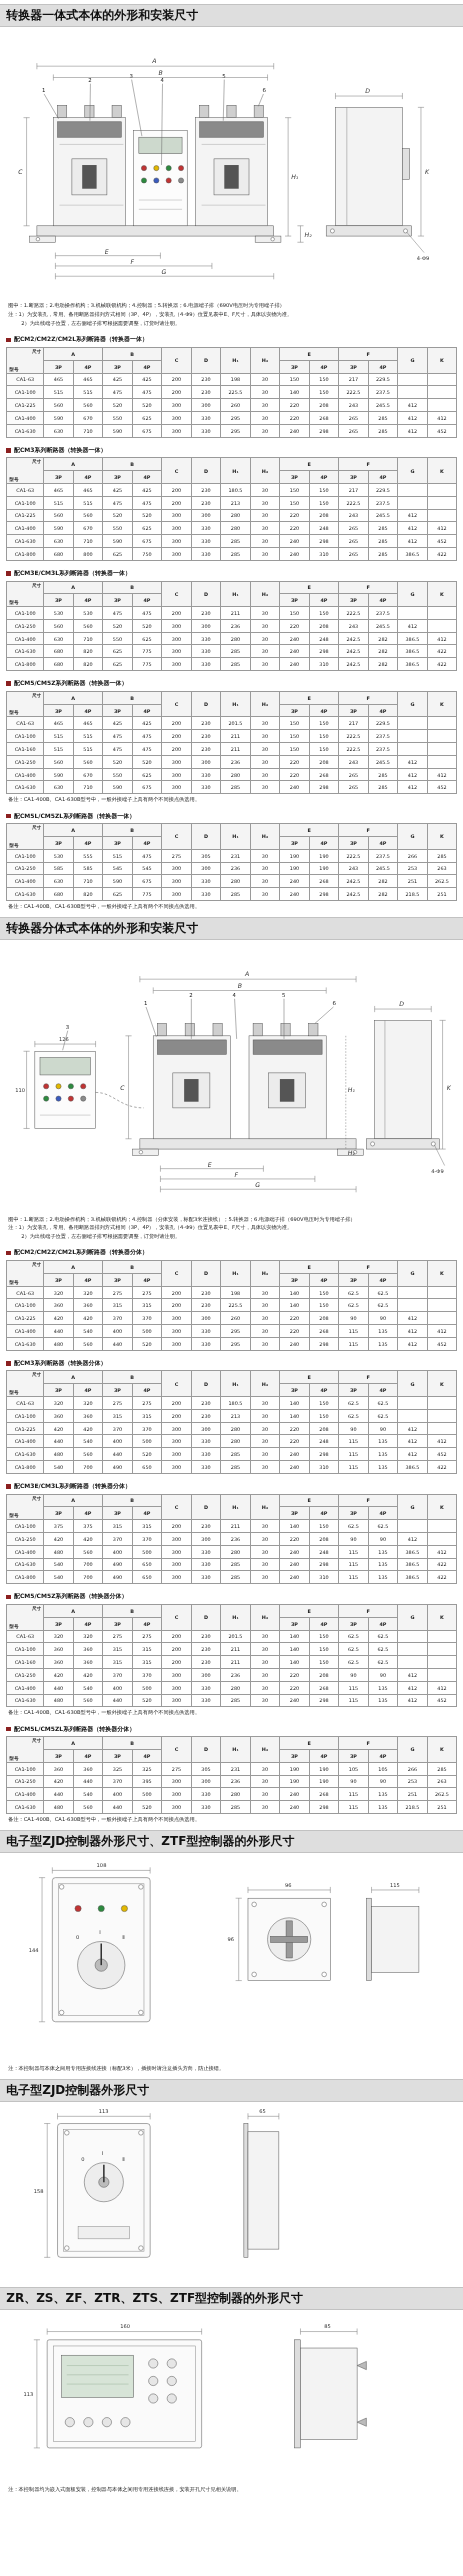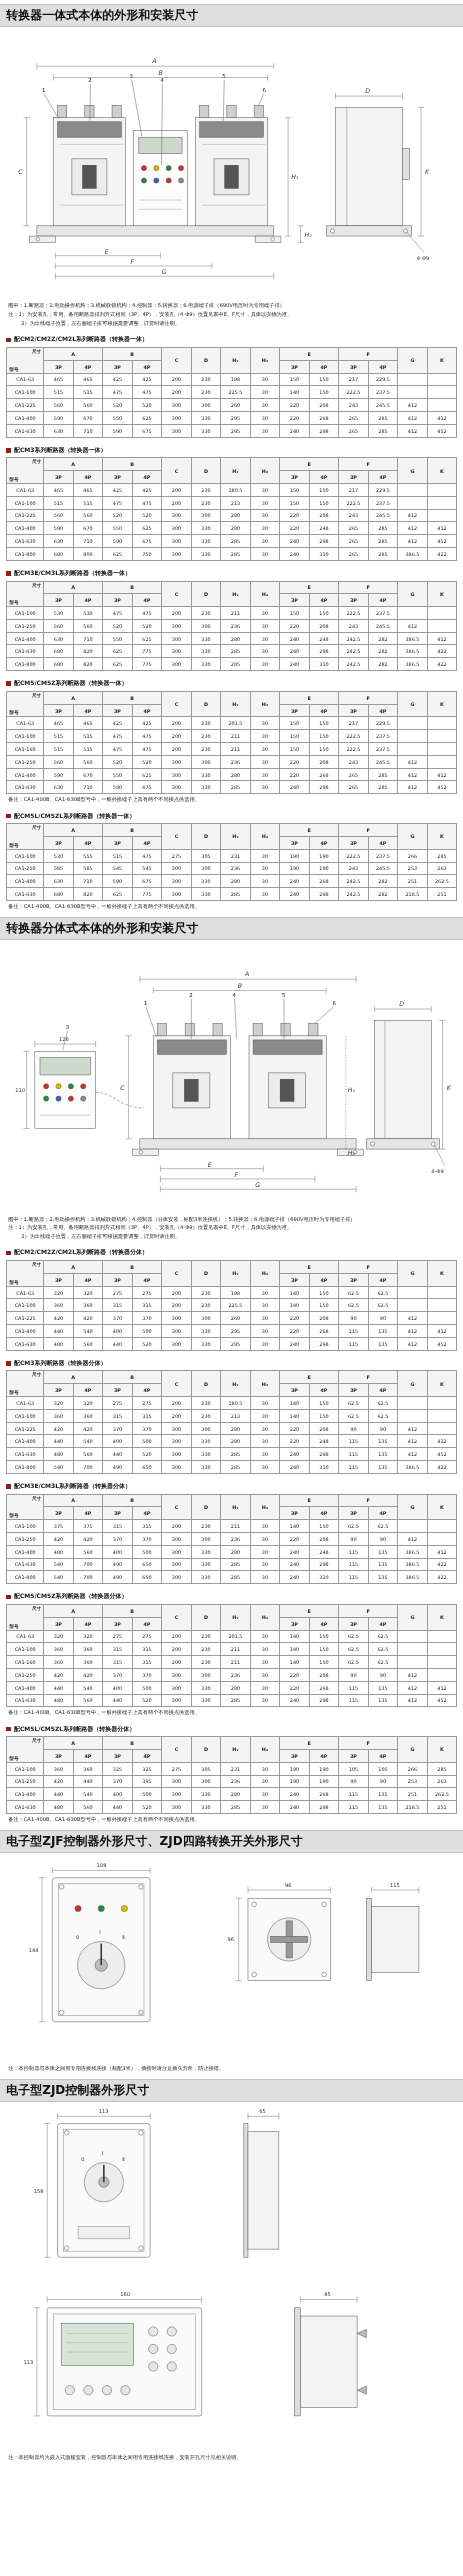--- a/index.html
+++ b/index.html
@@ -1761,21 +1761,21 @@
               <td>135</td>
               <td>218.5</td>
               <td>251</td>
             </tr>
           </tbody>
         </table>
       </div>
     <p class="tnote">备注：CA1-400B、CA1-630B型号中，一般外接端子上具有两个不同接点供选用。</p>
   </section>
 
-  <div class="band">电子型ZJF控制器外形尺寸、ZJD四路转换开关外形尺寸</div>
+  <div class="band">电子型ZJD控制器外形尺寸、ZTF型控制器的外形尺寸</div>
   <div class="draw">
   <svg width="451" height="206" viewBox="0 0 876 400">
     <g>
       <rect x="90" y="40" width="190" height="280" rx="6" fill="#fafafa" stroke="#555"></rect>
       <rect x="102" y="52" width="166" height="256" fill="none" stroke="#888"></rect>
       <circle cx="108" cy="58" r="4.5" fill="#fff" stroke="#555"></circle>
       <circle cx="262" cy="58" r="4.5" fill="#fff" stroke="#555"></circle>
       <circle cx="108" cy="302" r="4.5" fill="#fff" stroke="#555"></circle>
       <circle cx="262" cy="302" r="4.5" fill="#fff" stroke="#555"></circle>
       <circle cx="140" cy="100" r="6" fill="#c23333" stroke="#555"></circle>
@@ -1866,20 +1866,21 @@
     </g>
     <g stroke="#777">
       <line x1="470" y1="22" x2="530" y2="22"></line>
           <line x1="470" y1="16" x2="470" y2="28"></line>
           <line x1="530" y1="16" x2="530" y2="28"></line>
     </g>
     <text class="num" x="492" y="16">65</text>
   </svg>
   </div>
 
+  <div class="band">ZR、ZS、ZF、ZTR、ZTS、ZTF型控制器的外形尺寸</div>
   <div class="draw">
   <svg width="451" height="170" viewBox="0 0 876 330">
     <g>
       <rect x="80" y="50" width="300" height="210" rx="4" fill="#fafafa" stroke="#555"></rect>
       <rect x="92" y="62" width="276" height="186" fill="none" stroke="#888"></rect>
       <rect x="108" y="80" width="140" height="82" fill="#d7e4d7" stroke="#555"></rect>
       <line x1="118" y1="100" x2="238" y2="100" stroke="#9cb59c"></line>
       <line x1="118" y1="118" x2="238" y2="118" stroke="#9cb59c"></line>
       <line x1="118" y1="136" x2="238" y2="136" stroke="#9cb59c"></line>
       <circle cx="286" cy="96" r="9" fill="#e6e6e6" stroke="#555"></circle>

